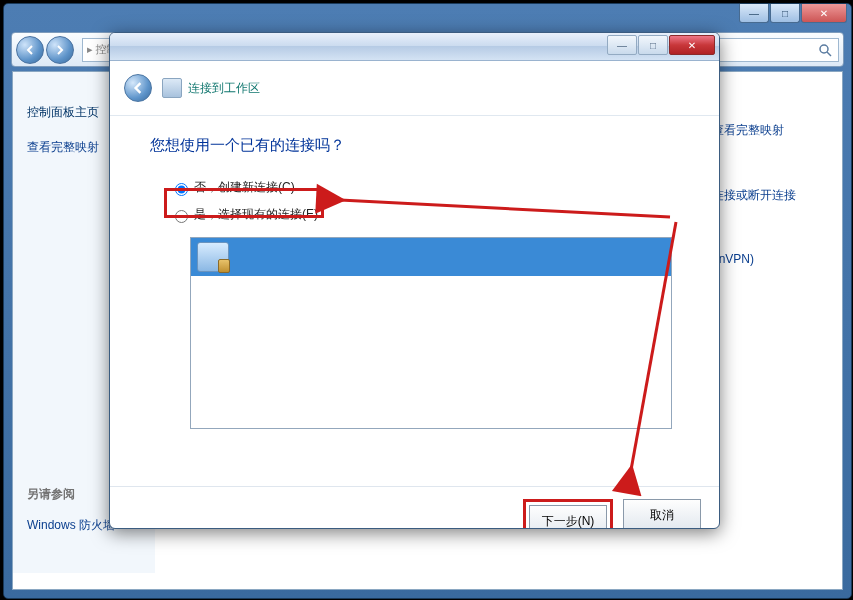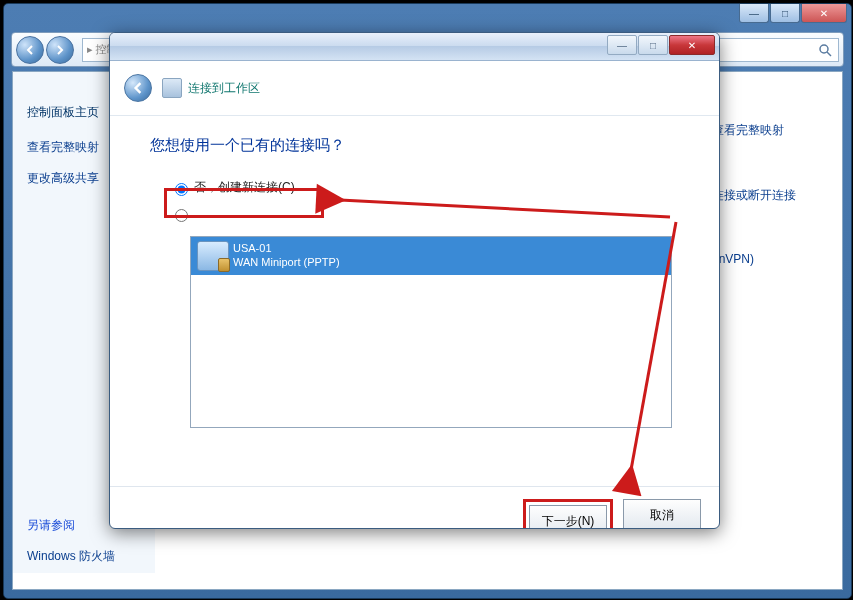--- a/index.html
+++ b/index.html
@@ -78,21 +78,21 @@
   background:#fff;border:1px solid #8aa7c2;
 }
 .left-panel {
   position:absolute;left:0;top:0;width:128px;bottom:16px;
   background:#f2f7fc;
   padding:32px 0 0 14px;
   color:#003399;
 }
 .left-title {color:#003366;font-size:12px;margin-bottom:18px;}
 .left-link {display:block;color:#0a3e8e;margin-bottom:14px;cursor:pointer;}
-.left-see-also {color:#1d4ed8;margin-top:330px;margin-bottom:14px;}
+.left-see-also {color:#737373;margin-top:330px;margin-bottom:14px;font-weight:bold;}
 .right-panel-links {
   position:absolute;right:20px;top:50px;width:110px;color:#0a3e8e;
 }
 .right-panel-links div{margin-bottom:48px;cursor:pointer;}
 
 
 .dialog {
   position:absolute;
   left:109px;top:32px;
   width:609px;height:495px;
@@ -209,21 +209,20 @@
         </svg>
     </div>
   </div>
 
   <div class="help-icon">?</div>
 
   <div class="content-area">
     <div class="left-panel">
       <div class="left-title">控制面板主页</div>
       <span class="left-link">查看完整映射</span>
-      <span class="left-link">更改高级共享</span>
       <div class="left-see-also">另请参阅</div>
       <span class="left-link">Windows 防火墙</span>
 
     </div>
     <div class="right-panel-links">
       <div>查看完整映射</div>
       <div>连接或断开连接</div>
       <div>unVPN)</div>
     </div>
   </div>
@@ -248,29 +247,26 @@
   </div>
   <div class="dlg-body">
     <div class="dlg-question">您想使用一个已有的连接吗？</div>
 
     <label class="radio-row">
       <input type="radio" name="conn" checked="" style="">
       <span>否，创建新连接(C)</span>
     </label>
     <label class="radio-row" style="margin-top:10px">
       <input type="radio" name="conn" style="">
+      <span>是，选择现有的连接(E)</span>
     </label>
 
     <div class="list-box">
       <div class="list-item">
         <div class="net-icon"></div>
-        <div class="list-text">
-          <div>USA-01</div>
-          <div>WAN Miniport (PPTP)</div>
-        </div>
       </div>
     </div>
   </div>
   <div class="dlg-footer">
     <span class="highlight-next">
       <button class="btn">下一步(N)</button>
     </span>
     <button class="btn">取消</button>
   </div>
 </div>

